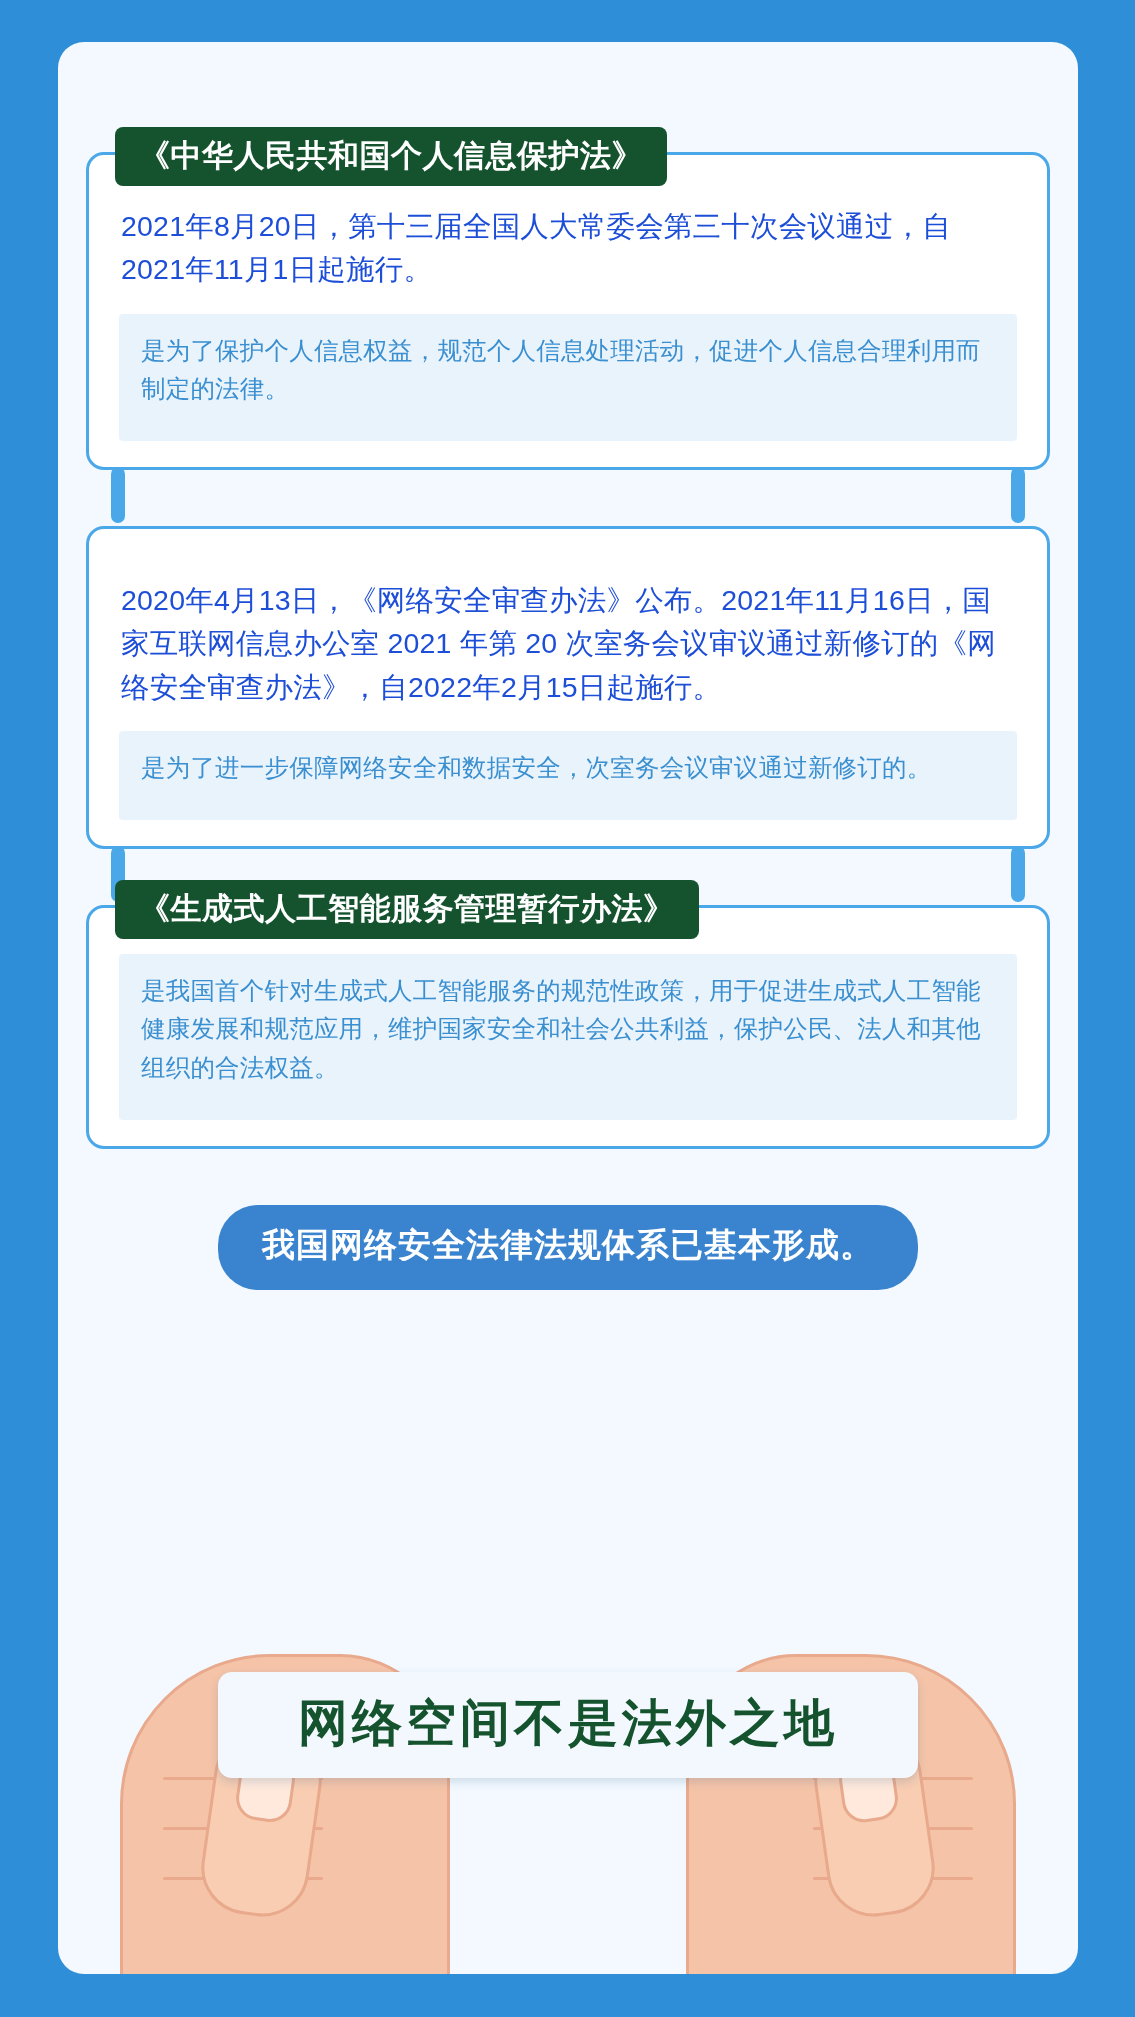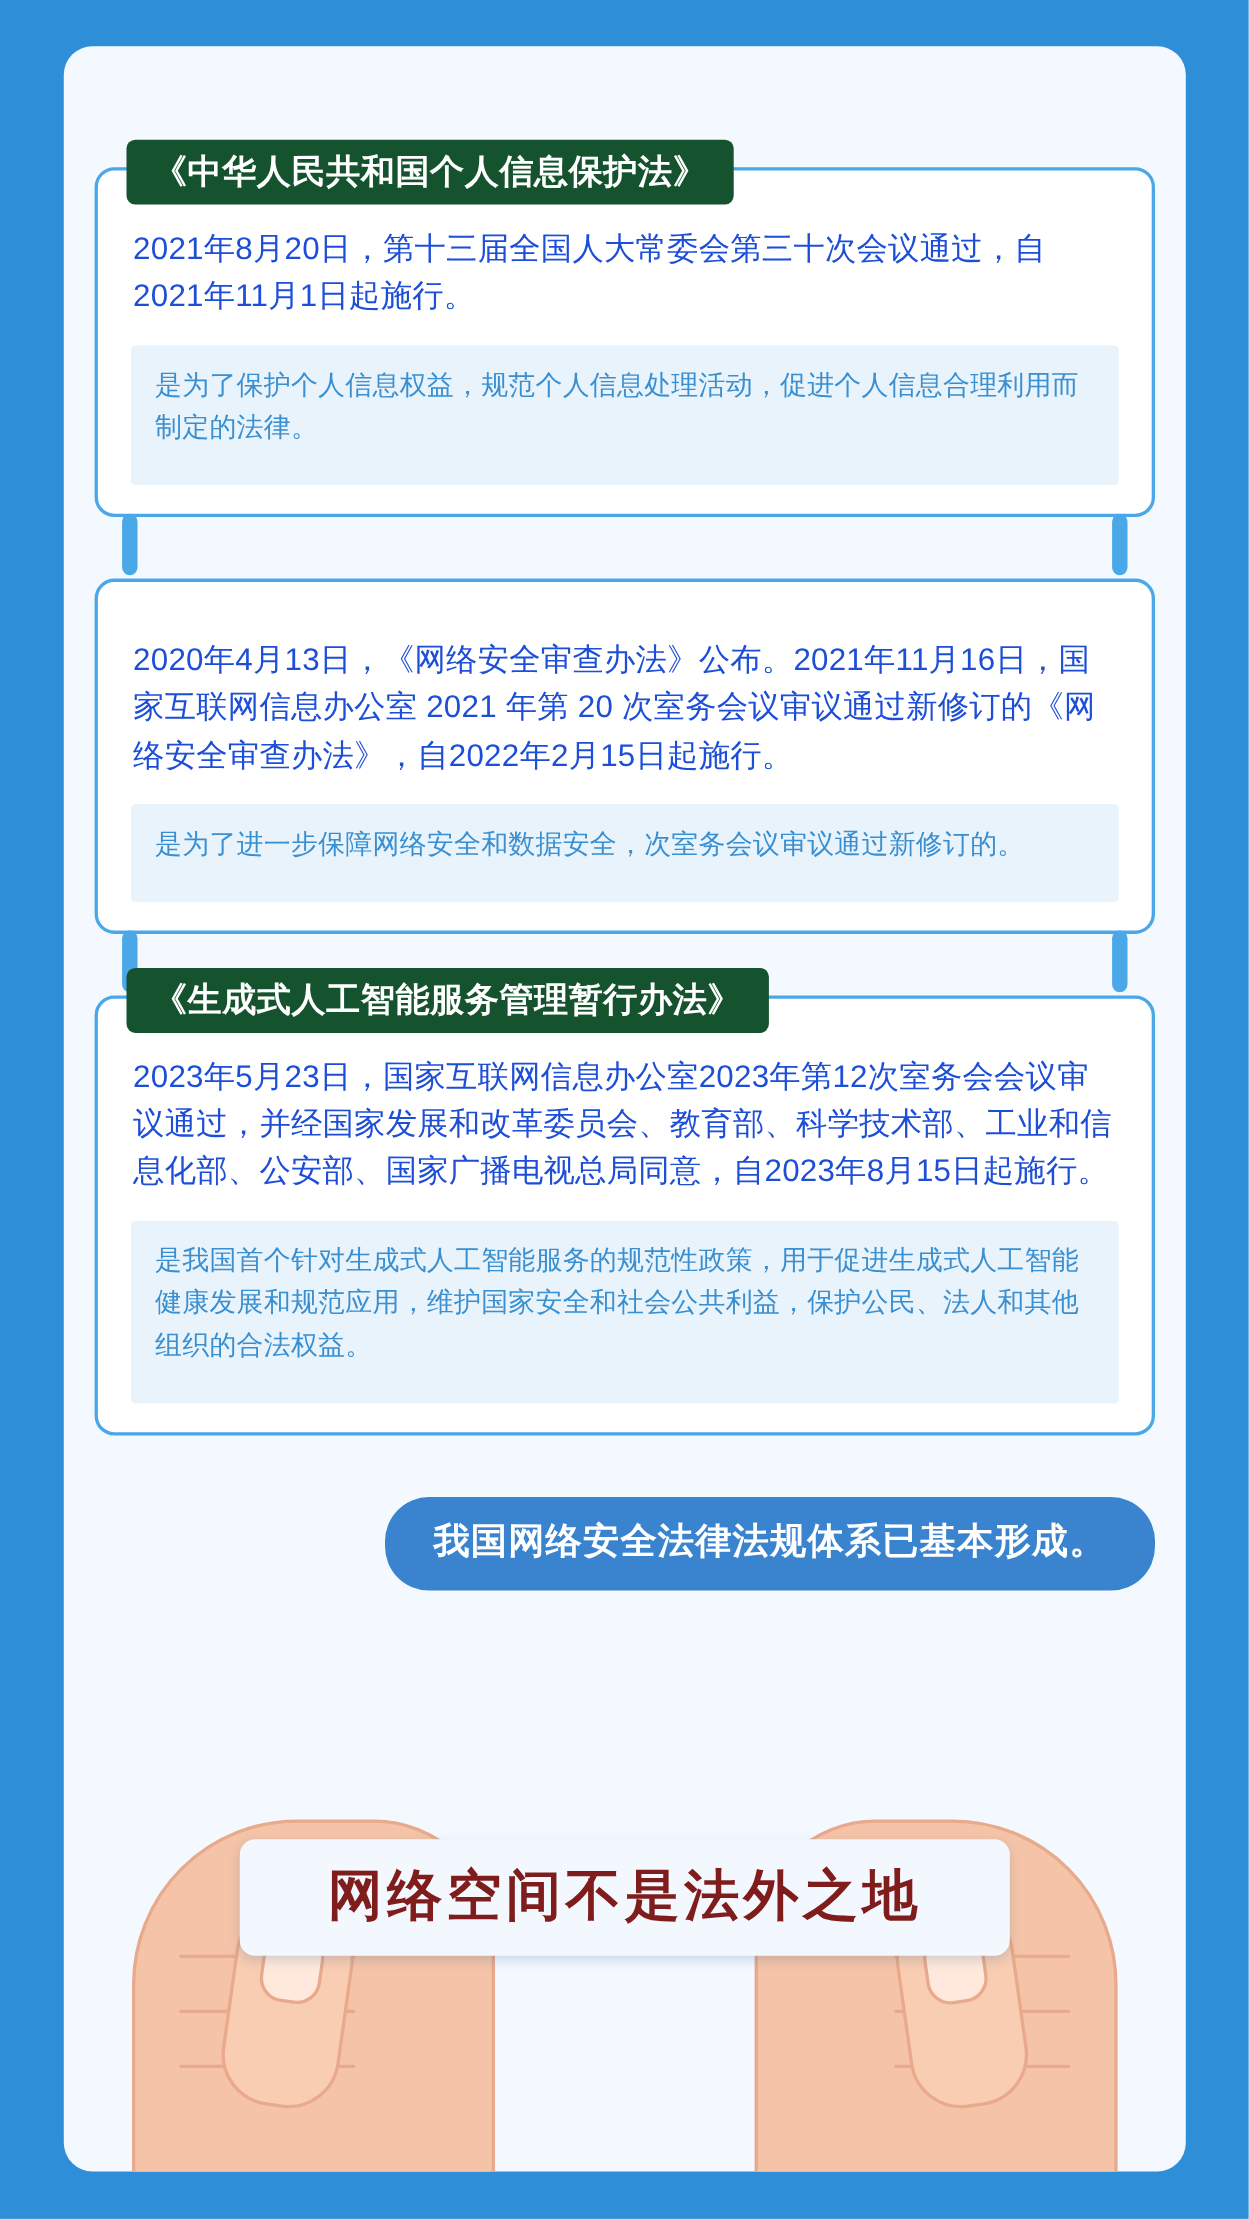--- a/index.html
+++ b/index.html
@@ -104,21 +104,21 @@
     background: #4aa8e8;
     border-radius: 7px;
   }
   .pipe.left  { left: 22px; }
   .pipe.right { right: 22px; }
 
   
   .pill-wrap {
     margin-top: 10px;
     display: flex;
-    justify-content: flex-end;
+    justify-content: center;
   }
   .pill {
     background: #3a84cf;
     color: #ffffff;
     font-size: 33px;
     font-weight: bold;
     border-radius: 40px;
     padding: 18px 44px 22px 44px;
     letter-spacing: 1px;
     white-space: nowrap;
@@ -189,21 +189,21 @@
     top: 28px;
     width: 700px;
     background: #f2f8fe;
     border-radius: 14px;
     box-shadow: 0 4px 10px rgba(40,90,140,0.18);
     padding: 26px 0 30px 0;
     text-align: center;
     z-index: 5;
   }
   .banner-text {
-    color: #7f1d1d;
+    color: #14532d;
     font-size: 50px;
     font-weight: bold;
     letter-spacing: 4px;
     line-height: 1;
   }
 </style>
 </head>
 <body>
 
 <div id="poster">
@@ -226,21 +226,20 @@
       <div class="law-desc">2020年4月13日，《网络安全审查办法》公布。2021年11月16日，国家互联网信息办公室 2021 年第 20 次室务会议审议通过新修订的《网络安全审查办法》，自2022年2月15日起施行。</div>
       <div class="law-note">是为了进一步保障网络安全和数据安全，次室务会议审议通过新修订的。</div>
       <div class="connector">
         <span class="pipe left"></span>
         <span class="pipe right"></span>
       </div>
     </div>
 
     <div class="law-block" style="">
       <div class="law-title">《生成式人工智能服务管理暂行办法》</div>
-      <div class="law-desc">2023年5月23日，国家互联网信息办公室2023年第12次室务会会议审议通过，并经国家发展和改革委员会、教育部、科学技术部、工业和信息化部、公安部、国家广播电视总局同意，自2023年8月15日起施行。</div>
       <div class="law-note">是我国首个针对生成式人工智能服务的规范性政策，用于促进生成式人工智能健康发展和规范应用，维护国家安全和社会公共利益，保护公民、法人和其他组织的合法权益。</div>
     </div>
 
     <div class="pill-wrap">
       <div class="pill">我国网络安全法律法规体系已基本形成。</div>
     </div>
 
   </div>
 
   <div class="hands">

